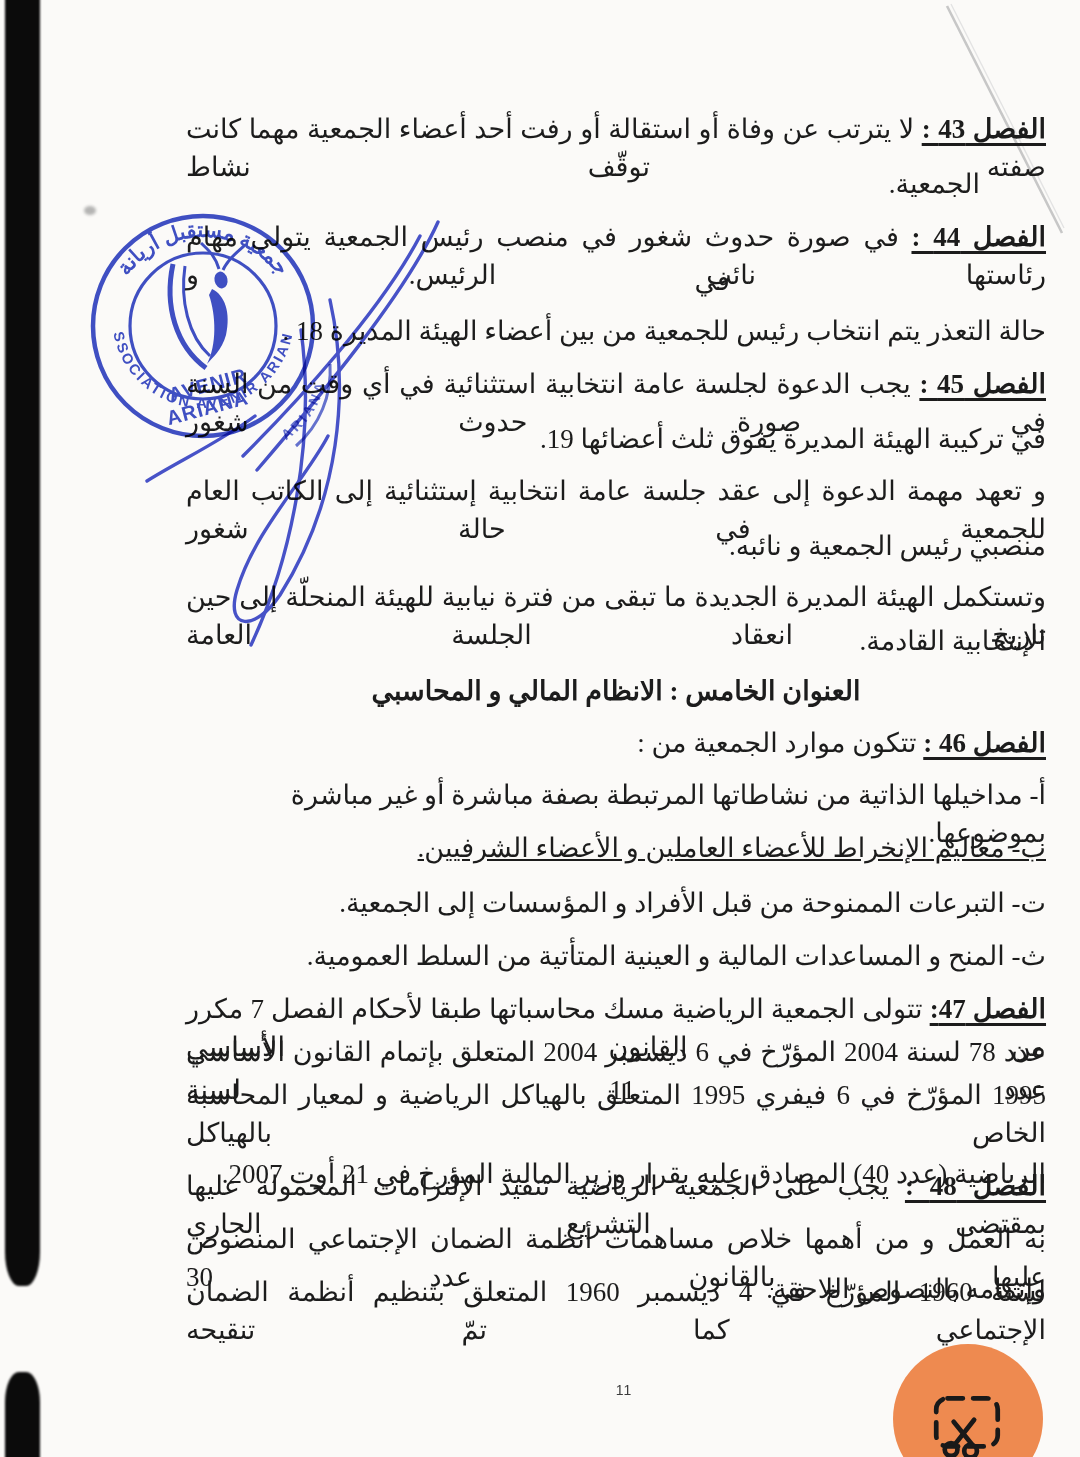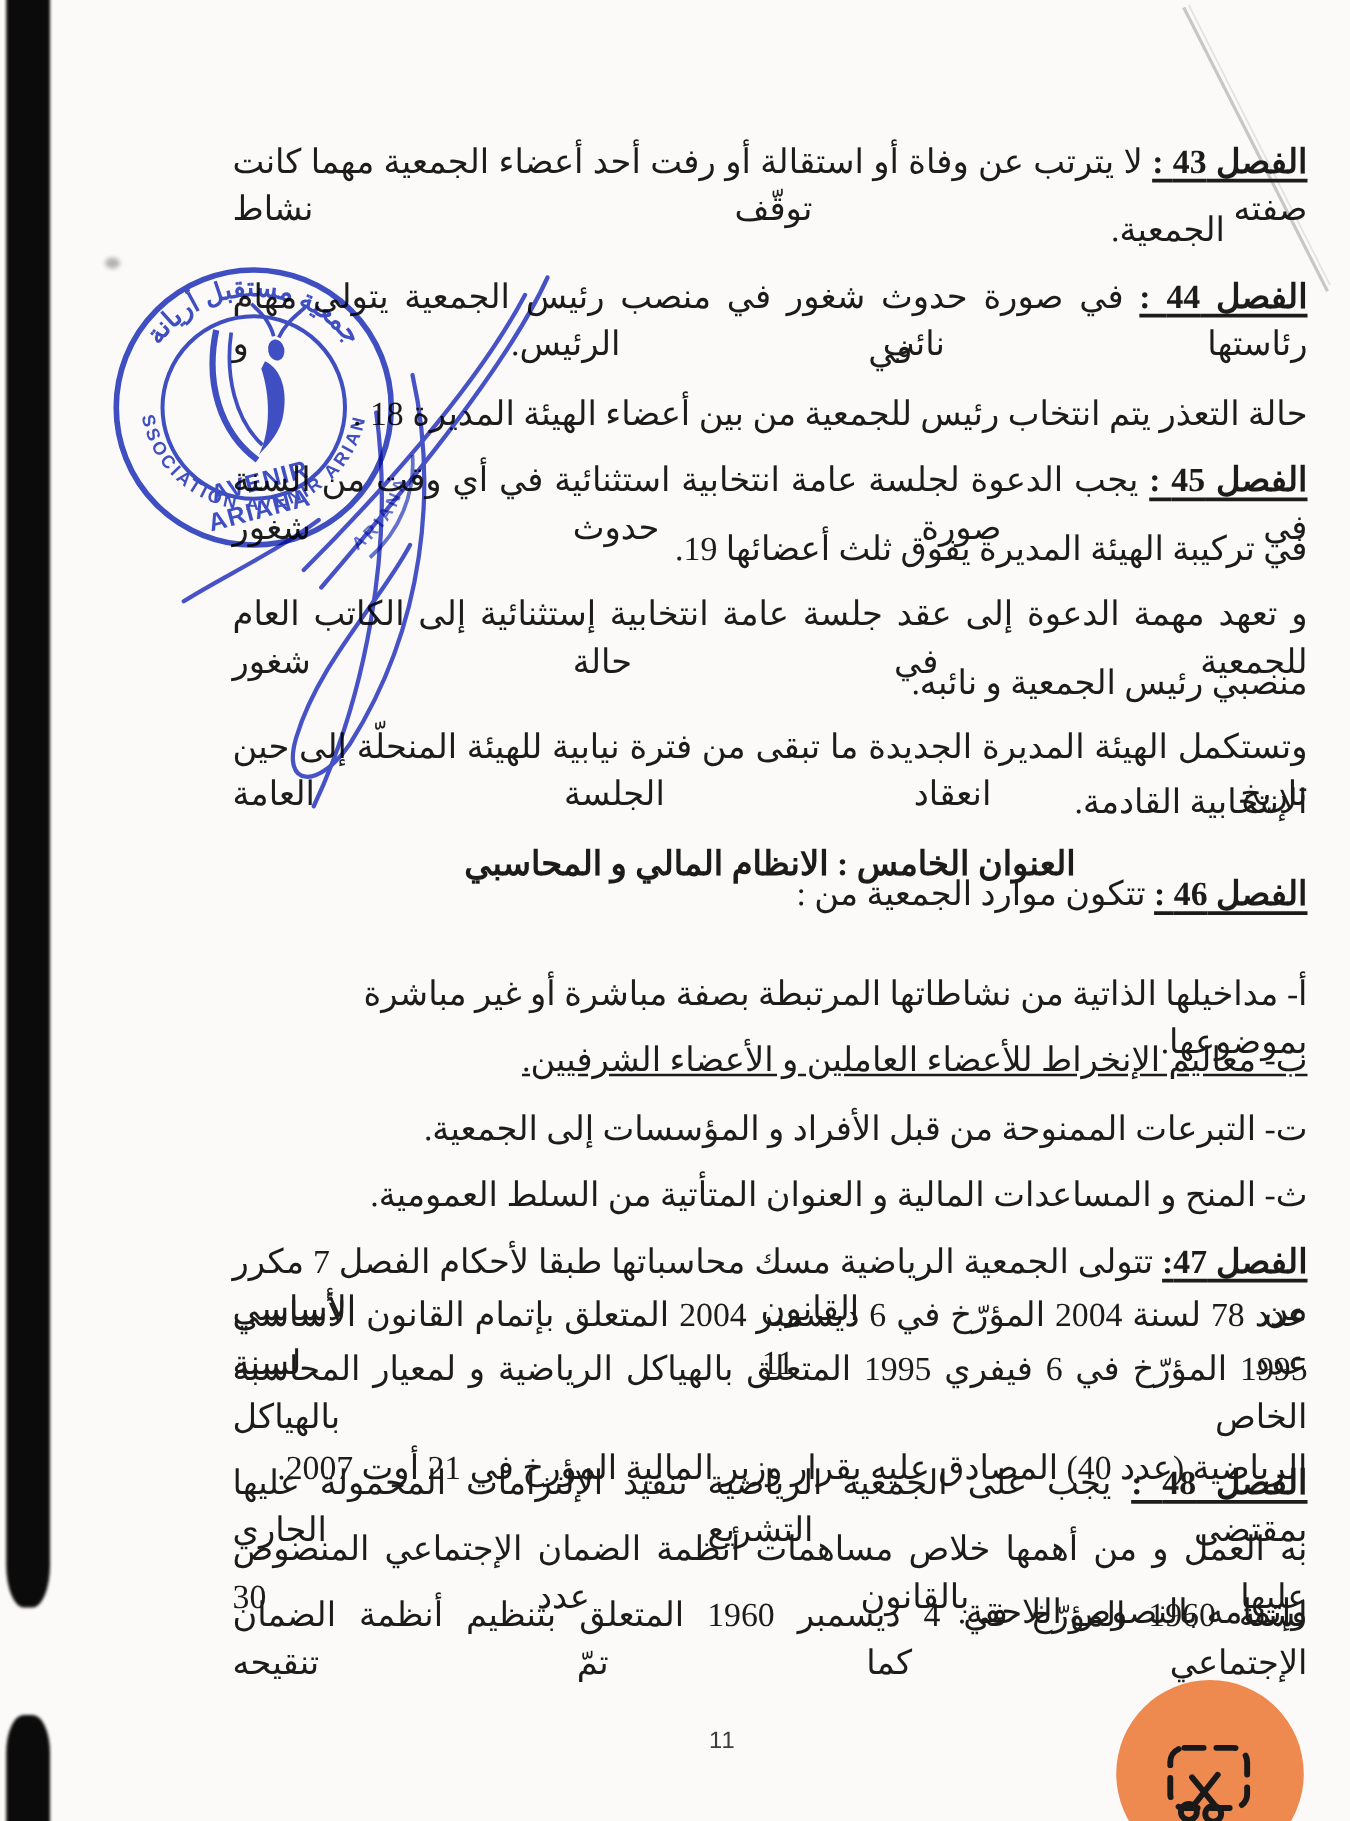--- a/index.html
+++ b/index.html
@@ -28,23 +28,23 @@
   .lead{
     font-weight:bold;text-decoration:underline;
     text-decoration-thickness:2.5px;text-underline-offset:5px;
   }
   
   #stamp,#signature{position:absolute;mix-blend-mode:multiply;}
   #stamp{left:58px;top:194px;}
   #signature{left:105px;top:200px;}
   
   #pagenum{
-    position:absolute;left:548px;top:1382px;width:60px;text-align:center;
+    position:absolute;left:594px;top:1382px;width:60px;text-align:center;
     font-family:"Liberation Sans","DejaVu Sans",sans-serif;
-    font-size:19px;color:#3c3c3c;letter-spacing:1px;
+    font-size:14px;color:#3c3c3c;letter-spacing:1px;
   }
   
   #fab{
     position:absolute;left:893px;top:1344px;width:150px;height:150px;
     border:none;border-radius:50%;background:#EE8A50;cursor:pointer;padding:0;
   }
   #fab svg{display:block;margin:18px auto 0;}
 </style>
 </head>
 <body>
@@ -64,25 +64,25 @@
     <div class="line justify" style="top: 218px;"><span class="lead">الفصل 44 :</span> في صورة حدوث شغور في منصب رئيس الجمعية يتولى مهام رئاستها نائب الرئيس. و</div>
     <div class="line" style="top: 262px; padding-right: 316px;">في</div>
     <div class="line" style="top: 312px;">حالة التعذر يتم انتخاب رئيس للجمعية من بين أعضاء الهيئة المديرة 18 .</div>
     <div class="line justify" style="top: 365px;"><span class="lead">الفصل 45 :</span> يجب الدعوة لجلسة عامة انتخابية استثنائية في أي وقت من السنة في صورة حدوث شغور</div>
     <div class="line" style="top: 420px;">في تركيبة الهيئة المديرة يفوق ثلث أعضائها 19.</div>
     <div class="line justify" style="top: 472px;">و تعهد مهمة الدعوة إلى عقد جلسة عامة انتخابية إستثنائية إلى الكاتب العام للجمعية في حالة شغور</div>
     <div class="line" style="top: 527px;">منصبي رئيس الجمعية و نائبه.</div>
     <div class="line justify" style="top: 578px;">وتستكمل الهيئة المديرة الجديدة ما تبقى من فترة نيابية للهيئة المنحلّة إلى حين تاريخ انعقاد الجلسة العامة</div>
     <div class="line center bold" style="top: 672px;">العنوان الخامس : الانظام المالي و المحاسبي</div>
     <div class="line" style="top: 622px;">الإنتخابية القادمة.</div>
-    <div class="line" style="top: 696px;"><span class="lead">الفصل 46 :</span> تتكون موارد الجمعية من :</div>
+    <div class="line" style="top: 724px;"><span class="lead">الفصل 46 :</span> تتكون موارد الجمعية من :</div>
     <div class="line" style="top: 776px;">أ- مداخيلها الذاتية من نشاطاتها المرتبطة بصفة مباشرة أو غير مباشرة بموضوعها.</div>
     <div class="line" style="top: 829px; text-decoration: underline;">ب- معاليم الإنخراط للأعضاء العاملين و الأعضاء الشرفيين.</div>
     <div class="line" style="top: 884px;">ت- التبرعات الممنوحة من قبل الأفراد و المؤسسات إلى الجمعية.</div>
-    <div class="line" style="top: 937px;">ث- المنح و المساعدات المالية و العنوان المتأتية من السلط العمومية.</div>
+    <div class="line" style="top: 937px;">ث- المنح و المساعدات المالية و العينية المتأتية من السلط العمومية.</div>
     <div class="line justify" style="top: 990px;"><span class="lead">الفصل 47:</span> تتولى الجمعية الرياضية مسك محاسباتها طبقا لأحكام الفصل 7 مكرر من القانون الأساسي</div>
     <div class="line justify" style="top: 1033px;">عدد 78 لسنة 2004 المؤرّخ في 6 ديسمبر 2004 المتعلق بإتمام القانون الأساسي عدد 11 لسنة</div>
     <div class="line justify" style="top: 1076px;">‏1995 المؤرّخ في 6 فيفري 1995 المتعلق بالهياكل الرياضية و لمعيار المحاسبة الخاص بالهياكل</div>
     <div class="line" style="top: 1119px; margin-top: 36px;">الرياضية (عدد 40) المصادق عليه بقرار وزير المالية المؤرخ في 21 أوت 2007.</div>
     <div class="line justify" style="top: 1167px;"><span class="lead">الفصل 48 :</span> يجب على الجمعية الرياضية تنفيذ الإلتزامات المحمولة عليها بمقتضى التشريع الجاري</div>
     <div class="line justify" style="top: 1220px;">به العمل و من أهمها خلاص مساهمات أنظمة الضمان الإجتماعي المنصوص عليها بالقانون عدد 30</div>
     <div class="line justify" style="top: 1273px;">لسنة 1960 المؤرّخ في 4 ديسمبر 1960 المتعلق بتنظيم أنظمة الضمان الإجتماعي كما تمّ تنقيحه</div>
     <div class="line" style="top: 1270px; text-align: right;">وإتمامه بالنصوص اللاحقة.</div>
   </div>
 

